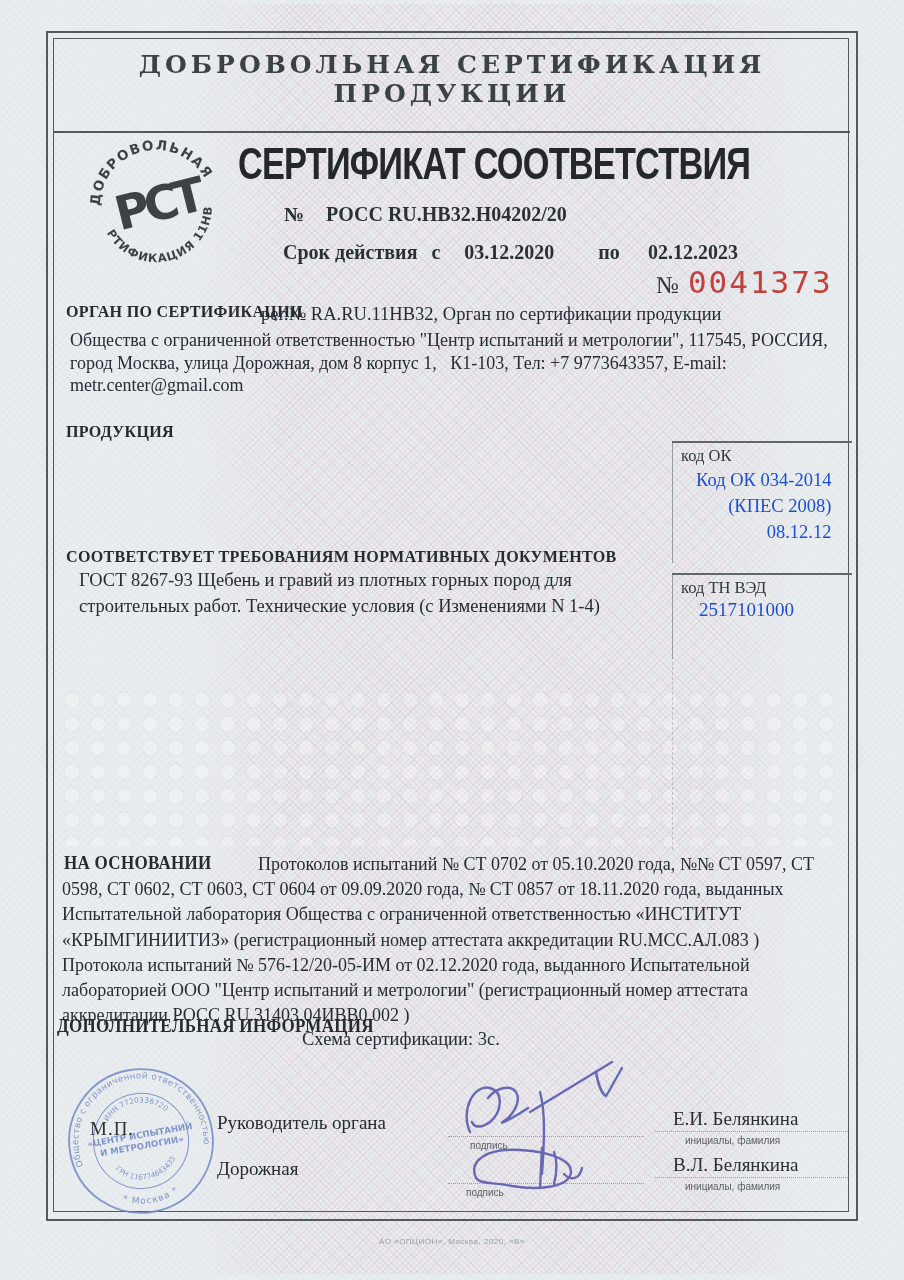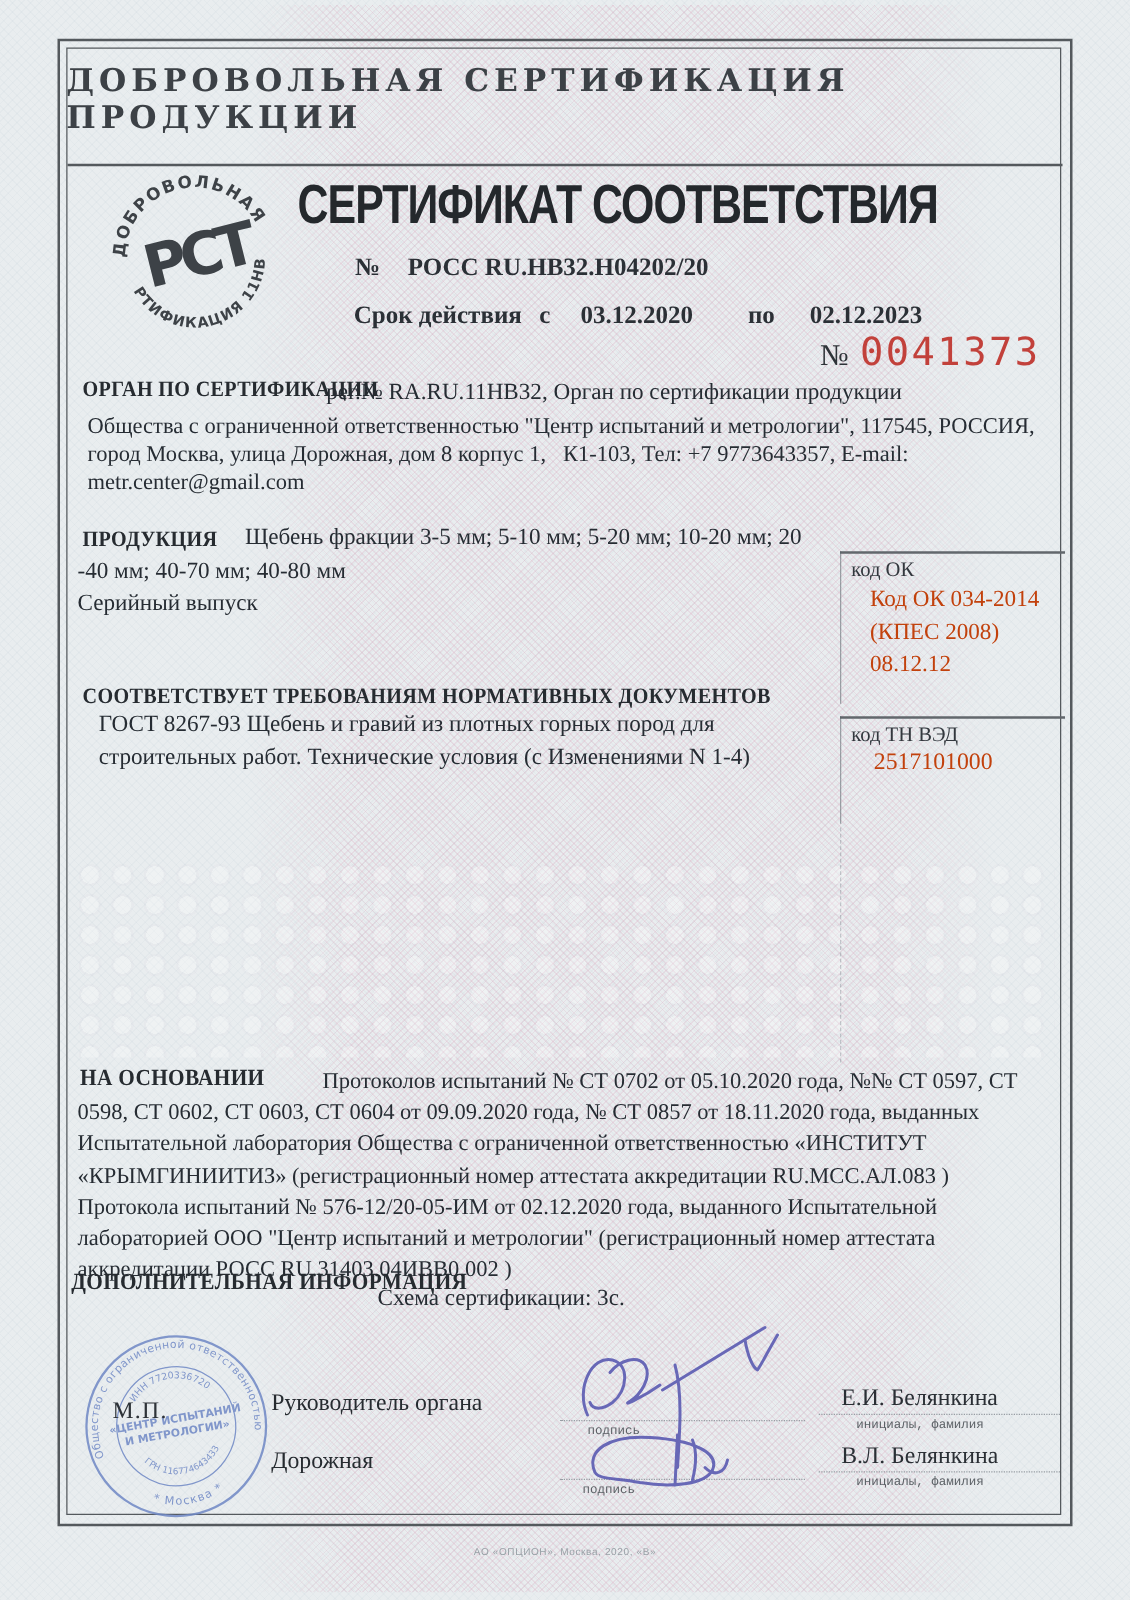--- a/index.html
+++ b/index.html
@@ -18,44 +18,44 @@
       repeating-linear-gradient(-45deg, rgba(216,158,182,.20) 0 1px, transparent 1px 4px);
     -webkit-mask:linear-gradient(90deg, transparent 0, #000 14%, #000 86%, transparent 100%);
             mask:linear-gradient(90deg, transparent 0, #000 14%, #000 86%, transparent 100%);}
   .waterband{position:absolute;left:60px;top:688px;width:784px;height:158px;opacity:.5;
     background:repeating-radial-gradient(circle at 12px 12px, rgba(255,255,255,.55) 0 7px, rgba(205,195,210,.16) 7px 9px, transparent 9px 24px);
     background-size:26px 24px;}
   .frame-outer{position:absolute;left:46px;top:31px;width:808px;height:1186px;border:2px solid var(--frame,#54595d);}
   .frame-inner{position:absolute;left:53px;top:38px;width:794px;height:1172px;border:1.5px solid var(--frame,#54595d);}
   .hsep{position:absolute;left:54px;top:131px;width:796px;height:2px;background:var(--frame,#54595d);}
 
-  .banner{position:absolute;left:53px;top:50px;width:798px;text-align:left;
+  .banner{position:absolute;left:53px;top:50px;width:798px;text-align:center;
     font-family:"DejaVu Serif",serif;font-weight:700;font-size:25px;letter-spacing:4px;color:#3c4146;}
   .title{position:absolute;left:238px;top:139px;font-family:"Liberation Sans",sans-serif;
     font-weight:700;font-size:44px;letter-spacing:-1px;color:#24282c;transform:scaleX(.78);transform-origin:0 50%;white-space:nowrap;}
 
   .row{position:absolute;display:flex;align-items:baseline;white-space:nowrap;}
   .certno{left:284px;top:203px;font-weight:700;font-size:20px;}
   .certno .no{margin-right:22px;}
   .validity{left:283px;top:241px;font-weight:700;font-size:20px;}
   .blankno{left:656px;top:264px;}
   .blankno .no{font-size:24px;color:#2e3338;margin-right:9px;}
   .blankno .digits{font-family:"DejaVu Sans Mono",monospace;font-size:31px;letter-spacing:2px;color:var(--red,#c2413b);}
 
   .h{position:absolute;font-weight:700;font-size:17.5px;letter-spacing:.3px;transform:scaleX(.92);transform-origin:0 50%;white-space:nowrap;color:#262b30;}
   .body-text{position:absolute;font-size:18px;line-height:22.5px;white-space:pre-wrap;color:#262c33;}
 
   .okline{position:absolute;height:1.5px;background:#62676c;}
   .vline{position:absolute;width:1px;background:rgba(90,98,106,.55);}
   .vdash{position:absolute;width:0;border-left:1px dashed rgba(110,120,130,.35);}
   .boxlabel{position:absolute;font-size:16.5px;color:#33383e;}
-  .boxval{position:absolute;font-size:18.5px;line-height:26px;white-space:pre-wrap;color:#c2410c;}
+  .boxval{position:absolute;font-size:18.5px;line-height:26px;white-space:pre-wrap;color:#1d4ed8;text-align:right;}
 
   .sigline{position:absolute;border-bottom:1.5px dotted #979da3;}
-  .cap{position:absolute;font-family:Liberation Mono, monospace;font-size:10px;color:#5c6166;text-align:right;}
+  .cap{position:absolute;font-family:Liberation Sans, sans-serif;font-size:10px;color:#5c6166;text-align:right;}
   .role{position:absolute;font-weight:400;font-size:19px;white-space:nowrap;color:#262b30;}
   .pname{position:absolute;font-size:19px;white-space:nowrap;color:#2a2f35;}
   .mp{position:absolute;left:90px;top:1118px;font-size:19px;color:#2e3338;letter-spacing:1px;}
   .note{position:absolute;left:148px;top:1190px;font-size:20px;color:#33383d;letter-spacing:.4px;}
   .imprint{position:absolute;left:53px;top:1237px;width:798px;text-align:center;
     font-family:"Liberation Sans",sans-serif;font-size:8px;letter-spacing:.5px;color:#98a0a6;}
   svg text{font-family:"DejaVu Sans",sans-serif;}
 </style>
 </head>
 <body>
@@ -102,23 +102,20 @@
     <span class="digits">0041373</span>
   </div>
 
   <div class="h" style="left:66px;top:301px">ОРГАН ПО СЕРТИФИКАЦИИ</div>
   <div class="body-text" style="left:261px;top:303px;font-size:18.5px">рег.№ RA.RU.11НВ32, Орган по сертификации продукции</div>
   <div class="body-text" style="left:70px;top:329px;width:782px">Общества с ограниченной ответственностью "Центр испытаний и метрологии", 117545, РОССИЯ,
 город Москва, улица Дорожная, дом 8 корпус 1,   К1-103, Тел: +7 9773643357, E-mail:
 metr.center@gmail.com</div>
 
   <div class="h" style="left:66px;top:421px">ПРОДУКЦИЯ</div>
-  <div class="body-text" style="left:62px;top:417px;width:610px;font-size:18.5px;line-height:26.5px;text-indent:134px">Щебень фракции 3-5 мм; 5-10 мм; 5-20 мм; 10-20 мм; 20
--40 мм; 40-70 мм; 40-80 мм
-Серийный выпуск</div>
 
   <div class="okline" style="left:672px;top:441px;width:180px"></div>
   <div class="vline" style="left:672px;top:441px;height:122px"></div>
   <div class="boxlabel" style="left:681px;top:446px">код ОК</div>
   <div class="boxval" style="left:696px;top:467px">Код ОК 034-2014
 (КПЕС 2008)
 08.12.12</div>
 
   <div class="h" style="left:66px;top:546px">СООТВЕТСТВУЕТ ТРЕБОВАНИЯМ НОРМАТИВНЫХ ДОКУМЕНТОВ</div>
   <div class="body-text" style="left:79px;top:568px;width:570px;font-size:18.5px;line-height:25.5px">ГОСТ 8267-93 Щебень и гравий из плотных горных пород для

